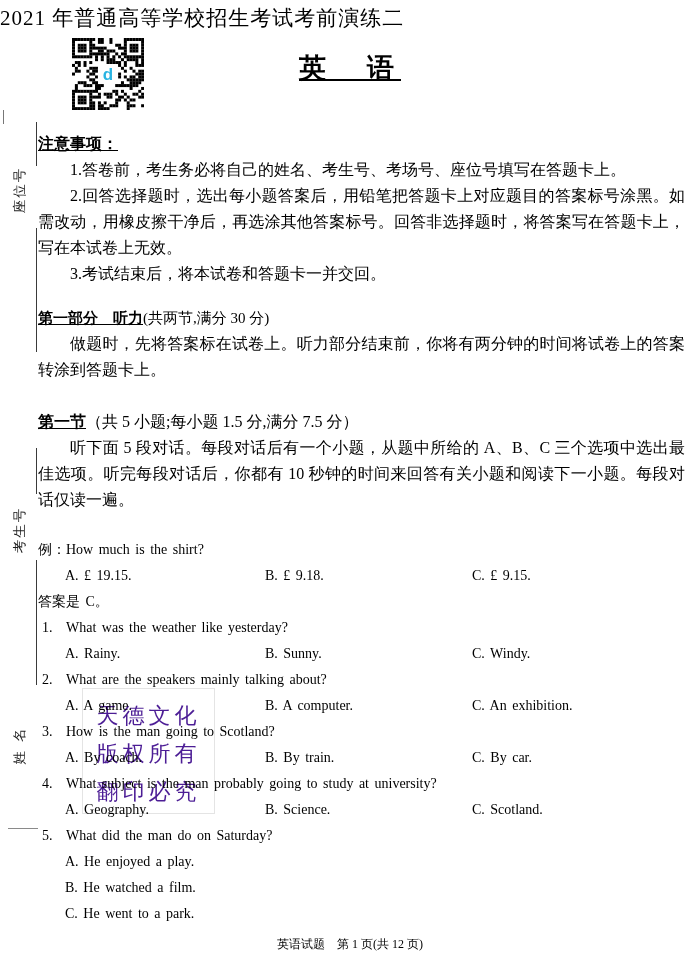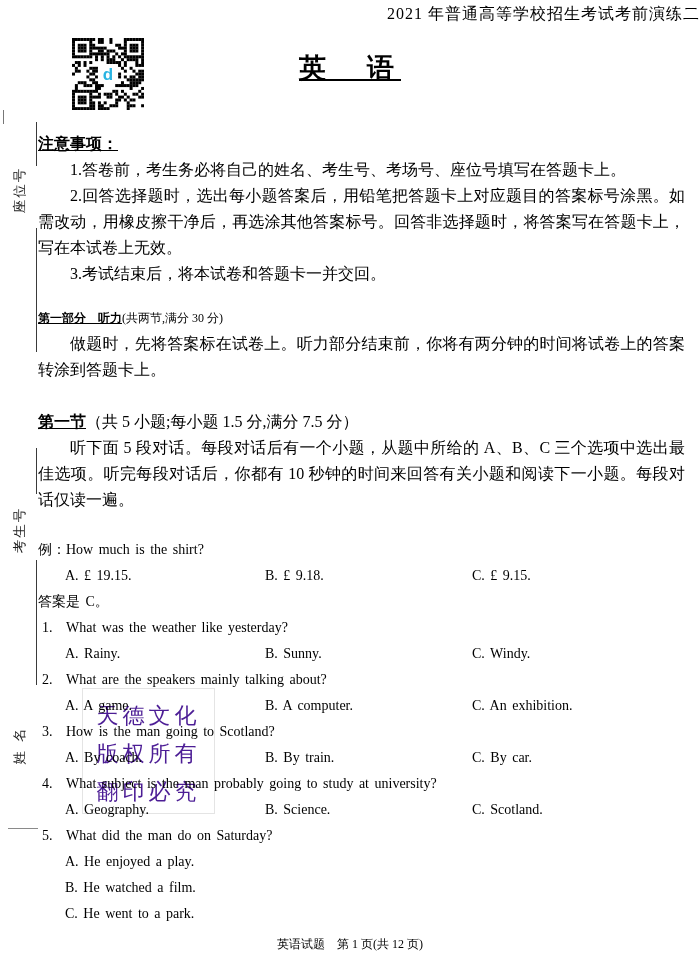--- a/index.html
+++ b/index.html
@@ -1,20 +1,20 @@
 <!DOCTYPE html>
 <html><head>
 <meta charset="utf-8">
 <style>
   html,body{margin:0;padding:0;background:#fff;}
   .page{position:relative;width:700px;height:971px;background:#ffffff;overflow:hidden;
         font-family:"Liberation Serif","DejaVu Serif",serif;color:#000;}
   .hei{font-family:"Liberation Sans","DejaVu Sans",sans-serif;font-weight:bold;text-decoration:underline;}
   
-  .title{position:absolute;top:4px;left:0;right:0;text-align:right;font-size:16px;letter-spacing:1px;z-index:2;}
+  .title{position:absolute;top:4px;left:0;right:0;text-align:left;font-size:21px;letter-spacing:1px;z-index:2;}
   .subject{position:absolute;top:50px;left:0;right:0;text-align:center;font-size:27px;letter-spacing:7px;z-index:2;}
   .qrbox{position:absolute;left:72px;top:38px;width:72px;height:72px;z-index:2;}
   
   .vline{position:absolute;width:1px;background:#3a3a3a;z-index:2;}
   .seg1{left:36px;top:122px;height:44px;}
   .seg2{left:36px;top:228px;height:124px;}
   .seg3{left:36px;top:448px;height:46px;}
   .seg4{left:36px;top:560px;height:125px;}
   .tick{position:absolute;left:3px;top:110px;width:1px;height:14px;background:#777;z-index:2;}
   .dash{position:absolute;left:8px;top:828px;width:30px;height:1px;background:#8a8a8a;z-index:2;}
@@ -24,21 +24,21 @@
   .ml-cand{left:-8px;top:521px;width:56px;}
   .ml-name{left:-15px;top:733px;width:70px;letter-spacing:9px;}
   
   .wm{position:absolute;left:82px;top:688px;width:131px;height:124px;border:1px solid #e4e4e4;
       z-index:0;color:#4c1d95;text-align:center;font-size:22px;letter-spacing:4px;line-height:1;}
   .wm div{margin-top:16px;}
   
   .content{position:absolute;left:38px;right:15px;top:131px;font-size:16px;line-height:26px;z-index:1;}
   .para{margin:0;text-align:justify;text-indent:2em;}
   .flush{margin:0;}
-  .part-h{margin:18px 0 0 0;font-size:12px;font-weight:normal;line-height:26px;}
+  .part-h{margin:18px 0 0 0;font-size:15px;font-weight:normal;line-height:26px;}
   .sec-h{margin:26px 0 0 0;font-size:16px;font-weight:normal;line-height:26px;}
   .sec-h .gap{}
   .qa{margin-top:24px;font-size:14px;word-spacing:2px;}
   .qline{display:flex;}
   .qnum{flex:0 0 24px;padding-left:4px;}
   .qtext{flex:1;}
   .optrow{display:flex;padding-left:27px;}
   .o1{width:200px;}.o2{width:207px;}.o3{flex:1;}
   .stack{padding-left:27px;}
   .footer{position:absolute;left:0;right:0;top:936px;text-align:center;font-size:12px;z-index:2;}

